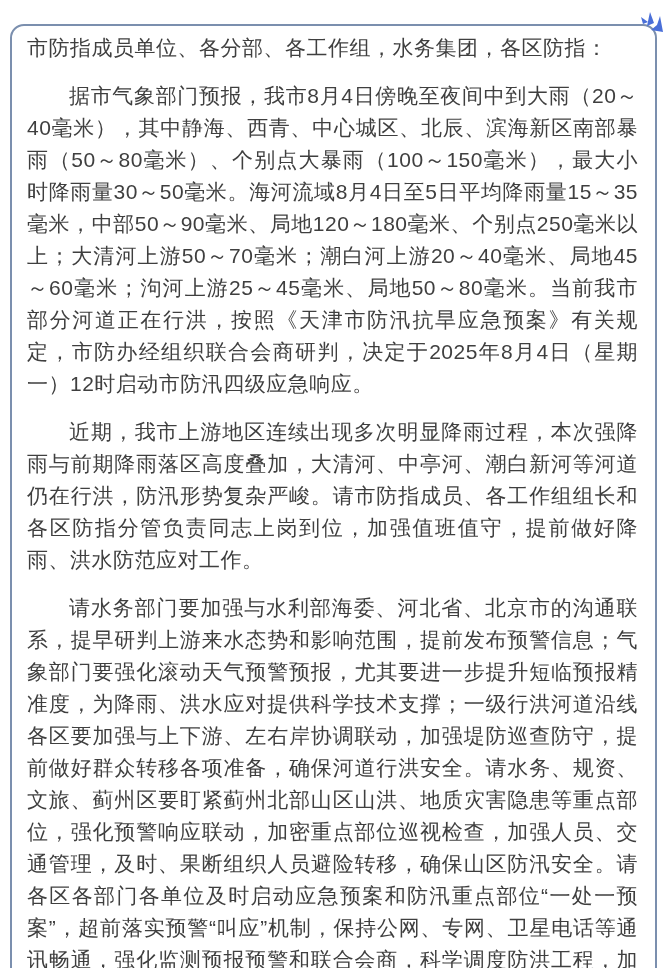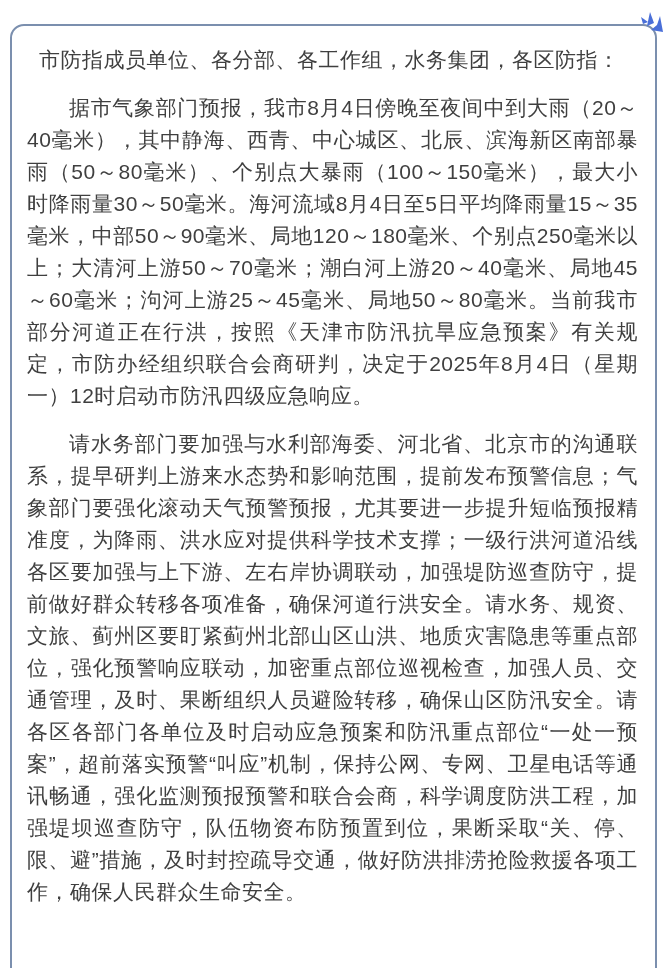--- a/index.html
+++ b/index.html
@@ -27,21 +27,21 @@
     background: #ffffff;
   }
   .doc-text {
     color: #3f3f3f;
     font-size: 21px;
     line-height: 32px;
     text-align: justify;
     letter-spacing: 0.5px;
   }
   .salutation {
-    margin: 12px;
+    margin: 0;
     font-family: Liberation Serif, serif;
   }
   .para {
     margin: 16px 0 0 0;
     text-indent: 2em;
   }
   .corner-icon {
     position: absolute;
     left: 638px;
     top: 10px;
@@ -49,20 +49,21 @@
     height: 34px;
     z-index: 5;
   }
 </style>
 </head>
 <body>
 
 <div class="notice-frame">
   <div class="doc-text salutation">市防指成员单位、各分部、各工作组，水务集团，各区防指：</div>
   <p class="doc-text para">据市气象部门预报，我市8月4日傍晚至夜间中到大雨（20～40毫米），其中静海、西青、中心城区、北辰、滨海新区南部暴雨（50～80毫米）、个别点大暴雨（100～150毫米），最大小时降雨量30～50毫米。海河流域8月4日至5日平均降雨量15～35毫米，中部50～90毫米、局地120～180毫米、个别点250毫米以上；大清河上游50～70毫米；潮白河上游20～40毫米、局地45～60毫米；泃河上游25～45毫米、局地50～80毫米。当前我市部分河道正在行洪，按照《天津市防汛抗旱应急预案》有关规定，市防办经组织联合会商研判，决定于2025年8月4日（星期一）12时启动市防汛四级应急响应。</p>
+  <p class="doc-text para">近期，我市上游地区连续出现多次明显降雨过程，本次强降雨与前期降雨落区高度叠加，大清河、中亭河、潮白新河等河道仍在行洪，防汛形势复杂严峻。请市防指成员、各工作组组长和各区防指分管负责同志上岗到位，加强值班值守，提前做好降雨、洪水防范应对工作。</p>
   <p class="doc-text para">请水务部门要加强与水利部海委、河北省、北京市的沟通联系，提早研判上游来水态势和影响范围，提前发布预警信息；气象部门要强化滚动天气预警预报，尤其要进一步提升短临预报精准度，为降雨、洪水应对提供科学技术支撑；一级行洪河道沿线各区要加强与上下游、左右岸协调联动，加强堤防巡查防守，提前做好群众转移各项准备，确保河道行洪安全。请水务、规资、文旅、蓟州区要盯紧蓟州北部山区山洪、地质灾害隐患等重点部位，强化预警响应联动，加密重点部位巡视检查，加强人员、交通管理，及时、果断组织人员避险转移，确保山区防汛安全。请各区各部门各单位及时启动应急预案和防汛重点部位“一处一预案”，超前落实预警“叫应”机制，保持公网、专网、卫星电话等通讯畅通，强化监测预报预警和联合会商，科学调度防洪工程，加强堤坝巡查防守，队伍物资布防预置到位，果断采取“关、停、限、避”措施，及时封控疏导交通，做好防洪排涝抢险救援各项工作，确保人民群众生命安全。</p>
 
 </div>
 
 <svg class="corner-icon" viewBox="0 0 28 34" xmlns="http://www.w3.org/2000/svg">
   <g fill="#4a6fd8">
     <polygon points="3,7 10,12 5,14"></polygon>
     <polygon points="12,2 16,13 9,16"></polygon>
     <polygon points="22,6 25,22 13,20 19,15"></polygon>
   </g>

